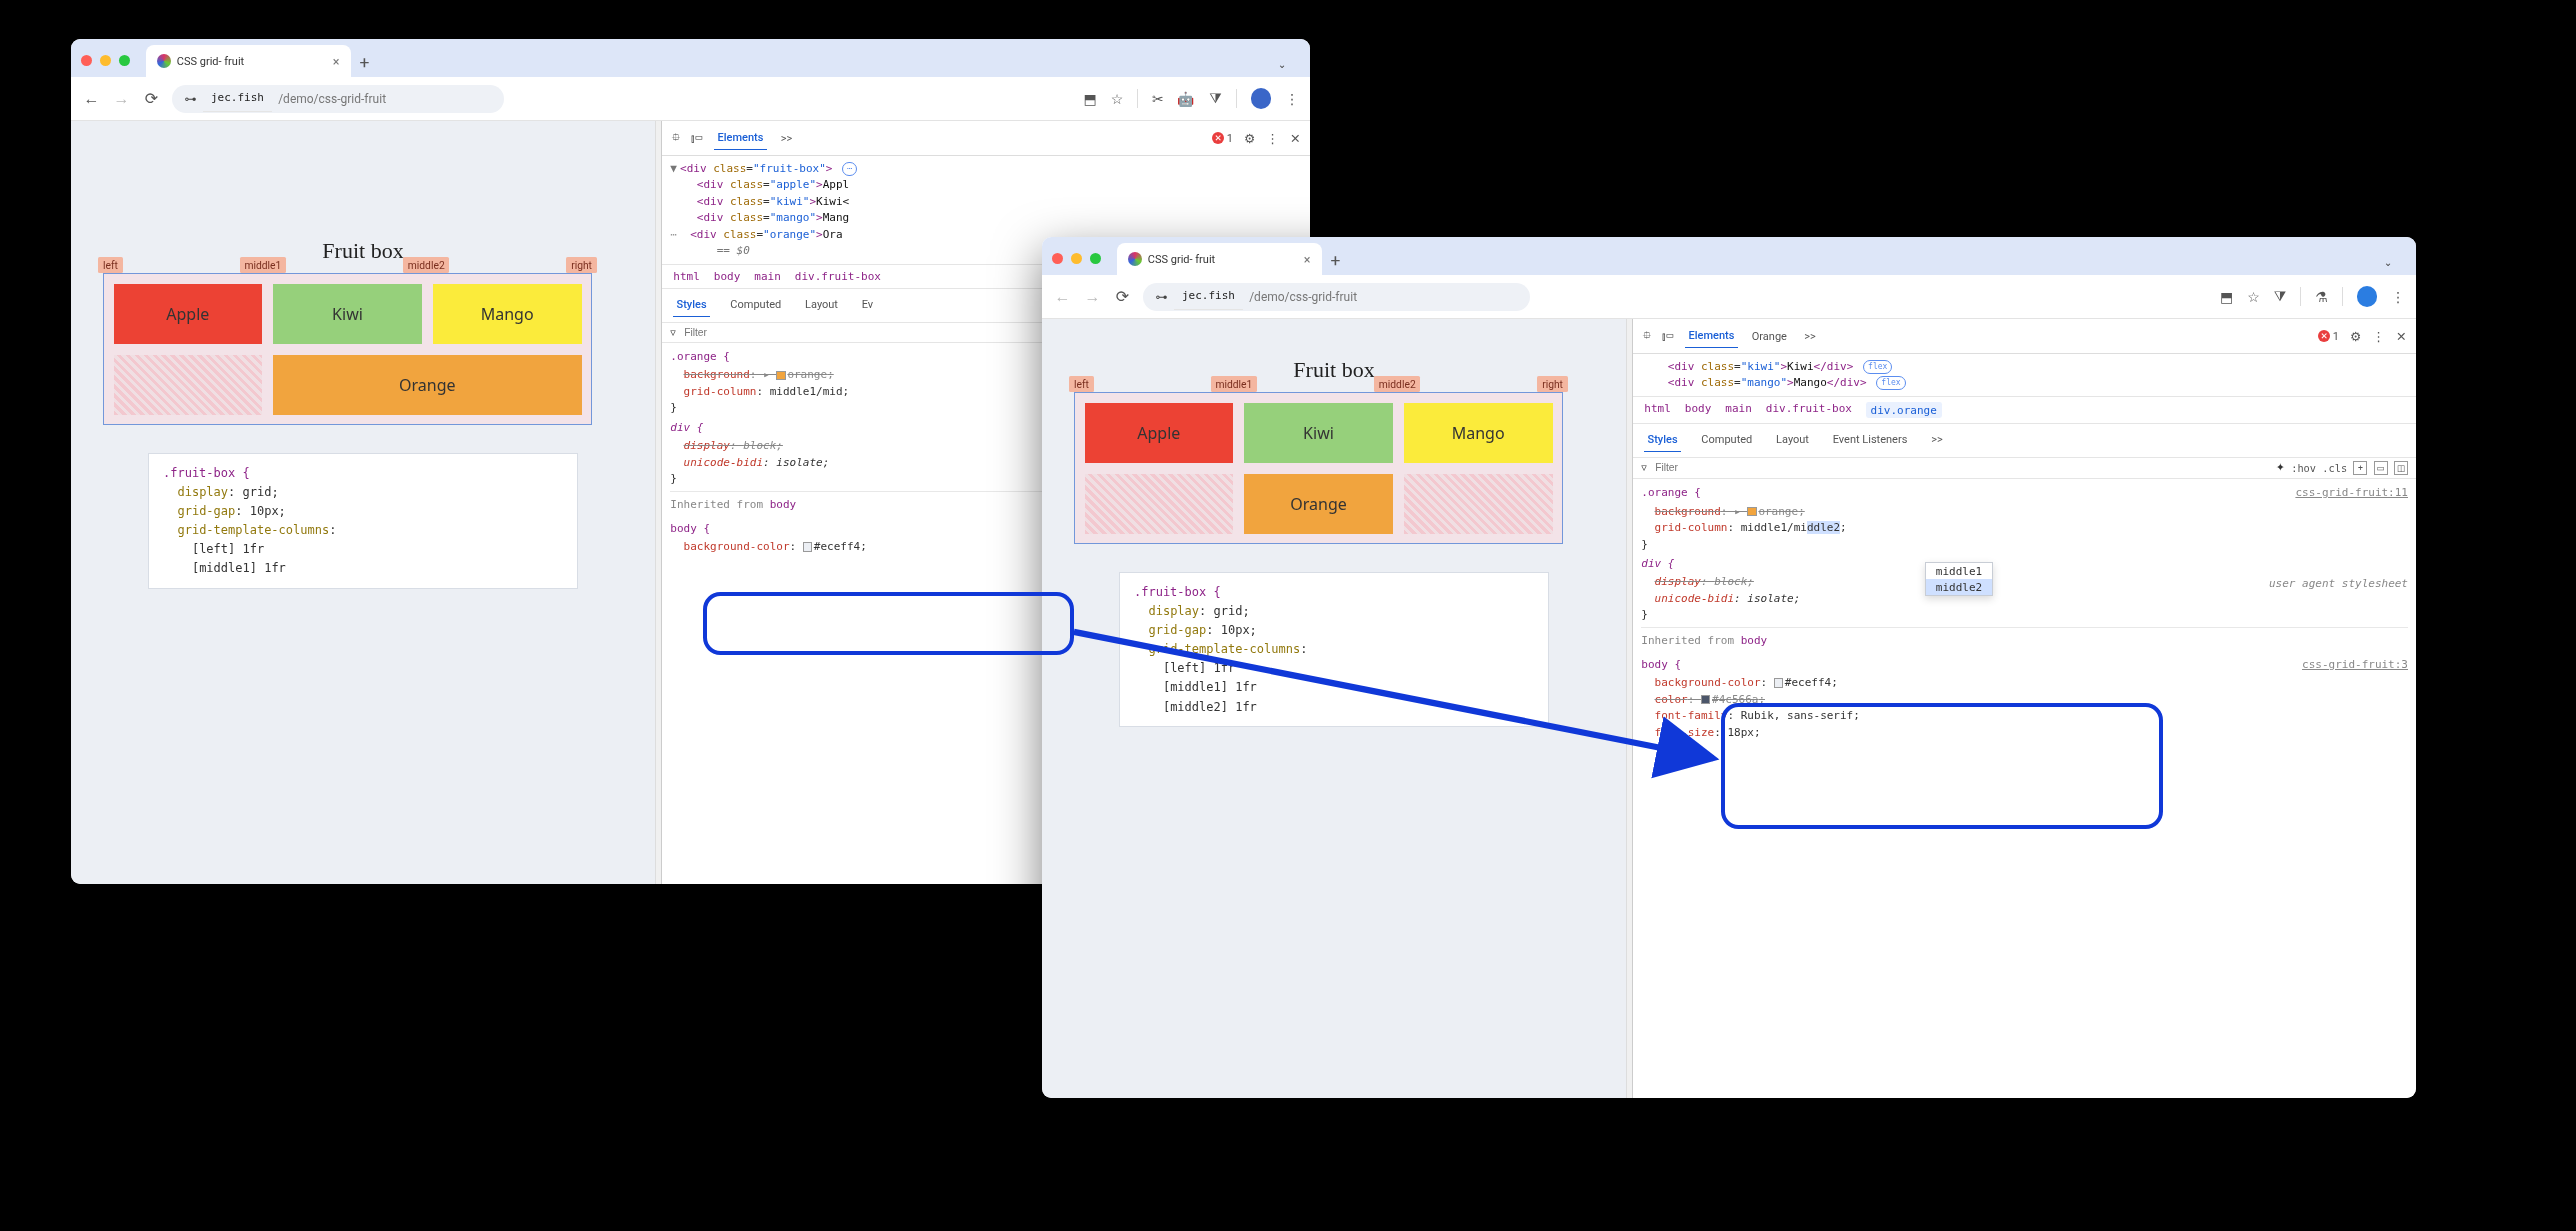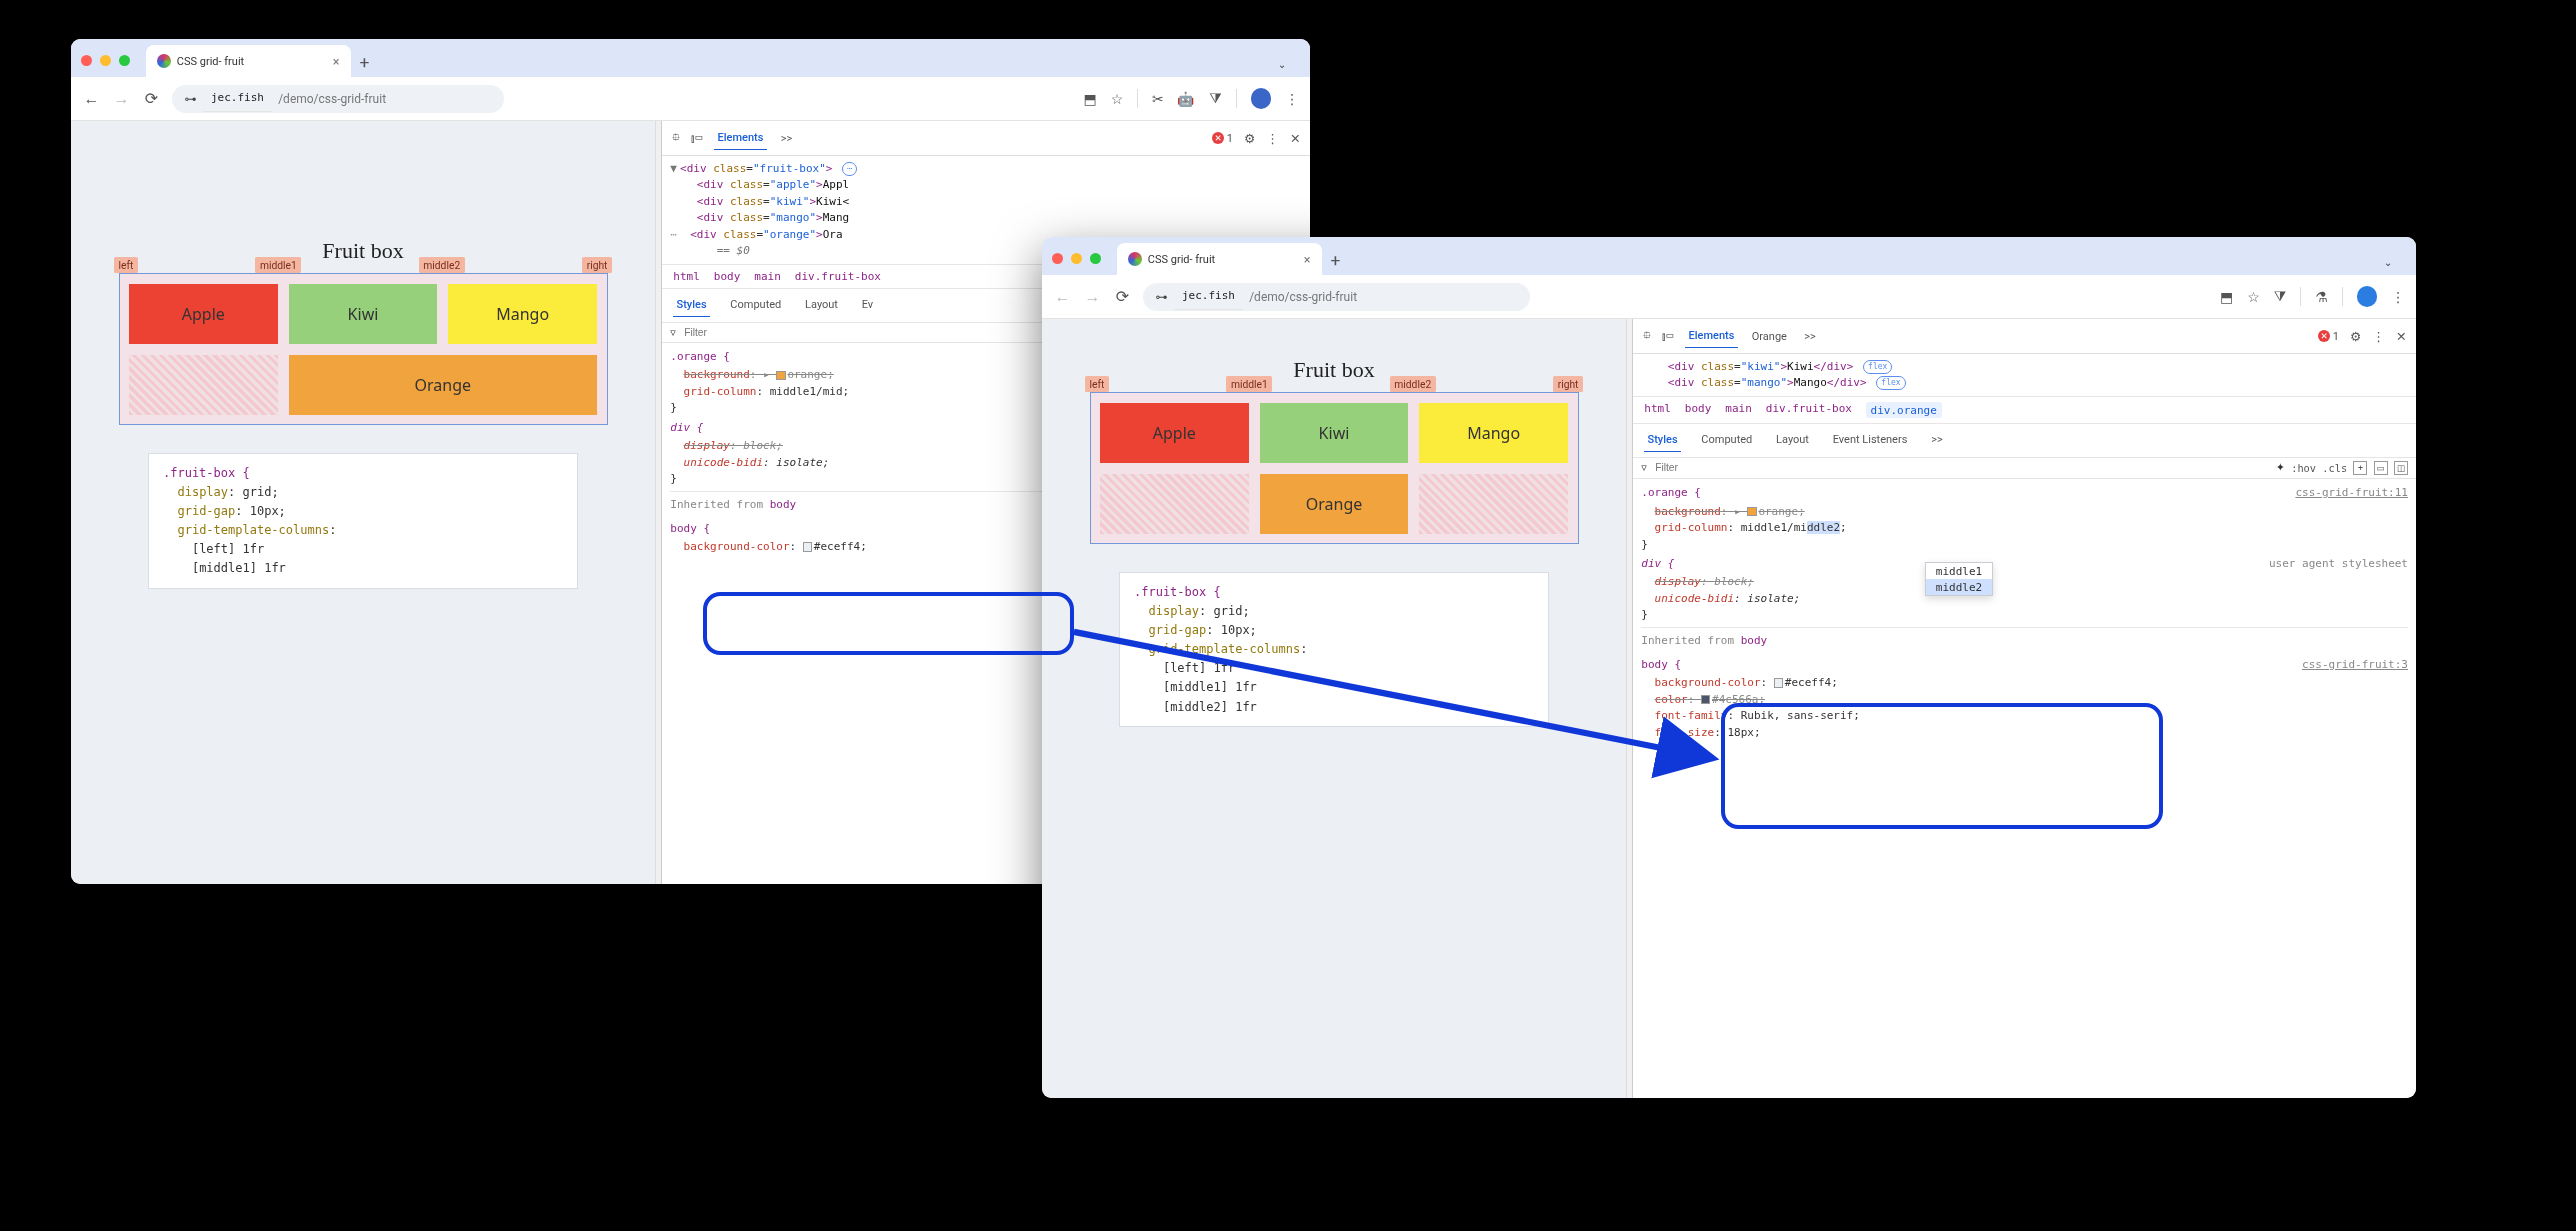--- a/index.html
+++ b/index.html
@@ -53,21 +53,21 @@
   .tbtn{color:#555;font-size:16px;width:19px;text-align:center;}
   .tbtn.dis{color:#bbb;}
   .omni{flex:0 0 auto;display:flex;align-items:center;gap:6.3px;background:#eef1f6;border-radius:16px;padding:4.7px 12.6px;height:28px;font-size:12px;color:#444;}
   .omni .dom{color:#222;font-weight:500;}
   .tool-icons{margin-left:auto;display:flex;gap:14px;align-items:center;color:#555;font-size:14px;}
   .avatar{width:20.5px;height:20.5px;border-radius:50%;background:#3a66c8;}
   .sep{width:0.8px;height:19px;background:#ddd;}
 
   
   .content{flex:1;display:flex;overflow:hidden;}
-  .page{background:#eceff4;flex:0 0 auto;padding:24px 32px 0;overflow:hidden;display:flex;flex-direction:column;align-items:center;}
+  .page{background:#eceff4;flex:0 0 auto;padding:24px 32px 0;overflow:hidden;display:flex;flex-direction:column;align-items:flex-start;}
   .win-left .page{width:584px;}
   .win-right .page{width:584px;}
 
   .page-scroll{width:6.3px;background:#f0f0f0;border-left:0.8px solid #ddd;}
 
   h1.fb{font:normal 22px/1 serif;color:#222;margin:95px auto 11px;align-self:center;}
   .win-right h1.fb{margin-top:16px;}
   .gridwrap{position:relative;width:489px;}
   .labels{position:absolute;top:-16px;left:-4.7px;right:-4.7px;display:flex;justify-content:space-between;font-size:10.3px;}
   .labels span{background:#f4b6a0;color:#7a2f1f;padding:1.6px 4.7px;border-radius:1.6px;}
@@ -107,21 +107,21 @@
   .dt-sub .dt-tab{font-size:11px;}
 
   .filterrow{display:flex;align-items:center;gap:6.3px;padding:3.2px 8px;border-bottom:0.8px solid #e5e5e5;}
   .filterrow input{flex:1;border:none;outline:none;font-size:10.3px;color:#666;}
   .filterbtn{color:#555;font-family:Menlo,monospace;font-size:10.3px;}
   .iconbtn{width:14px;height:14px;border:0.8px solid #999;display:inline-flex;align-items:center;justify-content:center;font-size:8.7px;color:#555;}
 
   .styles{font:11px/1.5 Menlo,monospace;padding:3.2px 8px 8px;overflow:hidden;}
   .rule{margin:3.2px 0 1.6px;}
   .src{float:right;color:#888;text-decoration:underline;}
-  .orig{float:right;color:#888;}
+  .orig{float:right;color:#888;font-style:italic;margin-top:20px;}
   .rs{color:#8e2488;} .rp{color:#c0392b;} .rv{color:#333;}
   .inh{color:#888;padding:4.7px 0;border-top:0.8px solid #e8e8e8;margin-top:3.2px;}
   .inh b{color:#8e2488;font-weight:normal;}
   .strike{text-decoration:line-through;color:#888;}
   .sw{display:inline-block;width:9.5px;height:9.5px;vertical-align:middle;margin-right:1.6px;border:0.8px solid #999;}
 
   
   .oval{position:absolute;border:4.7px solid #1038d8;border-radius:17.4px;pointer-events:none;}
   .oval1{left:703px;top:592px;width:371px;height:63px;}
   .oval2{left:1721px;top:703px;width:442px;height:126px;}

